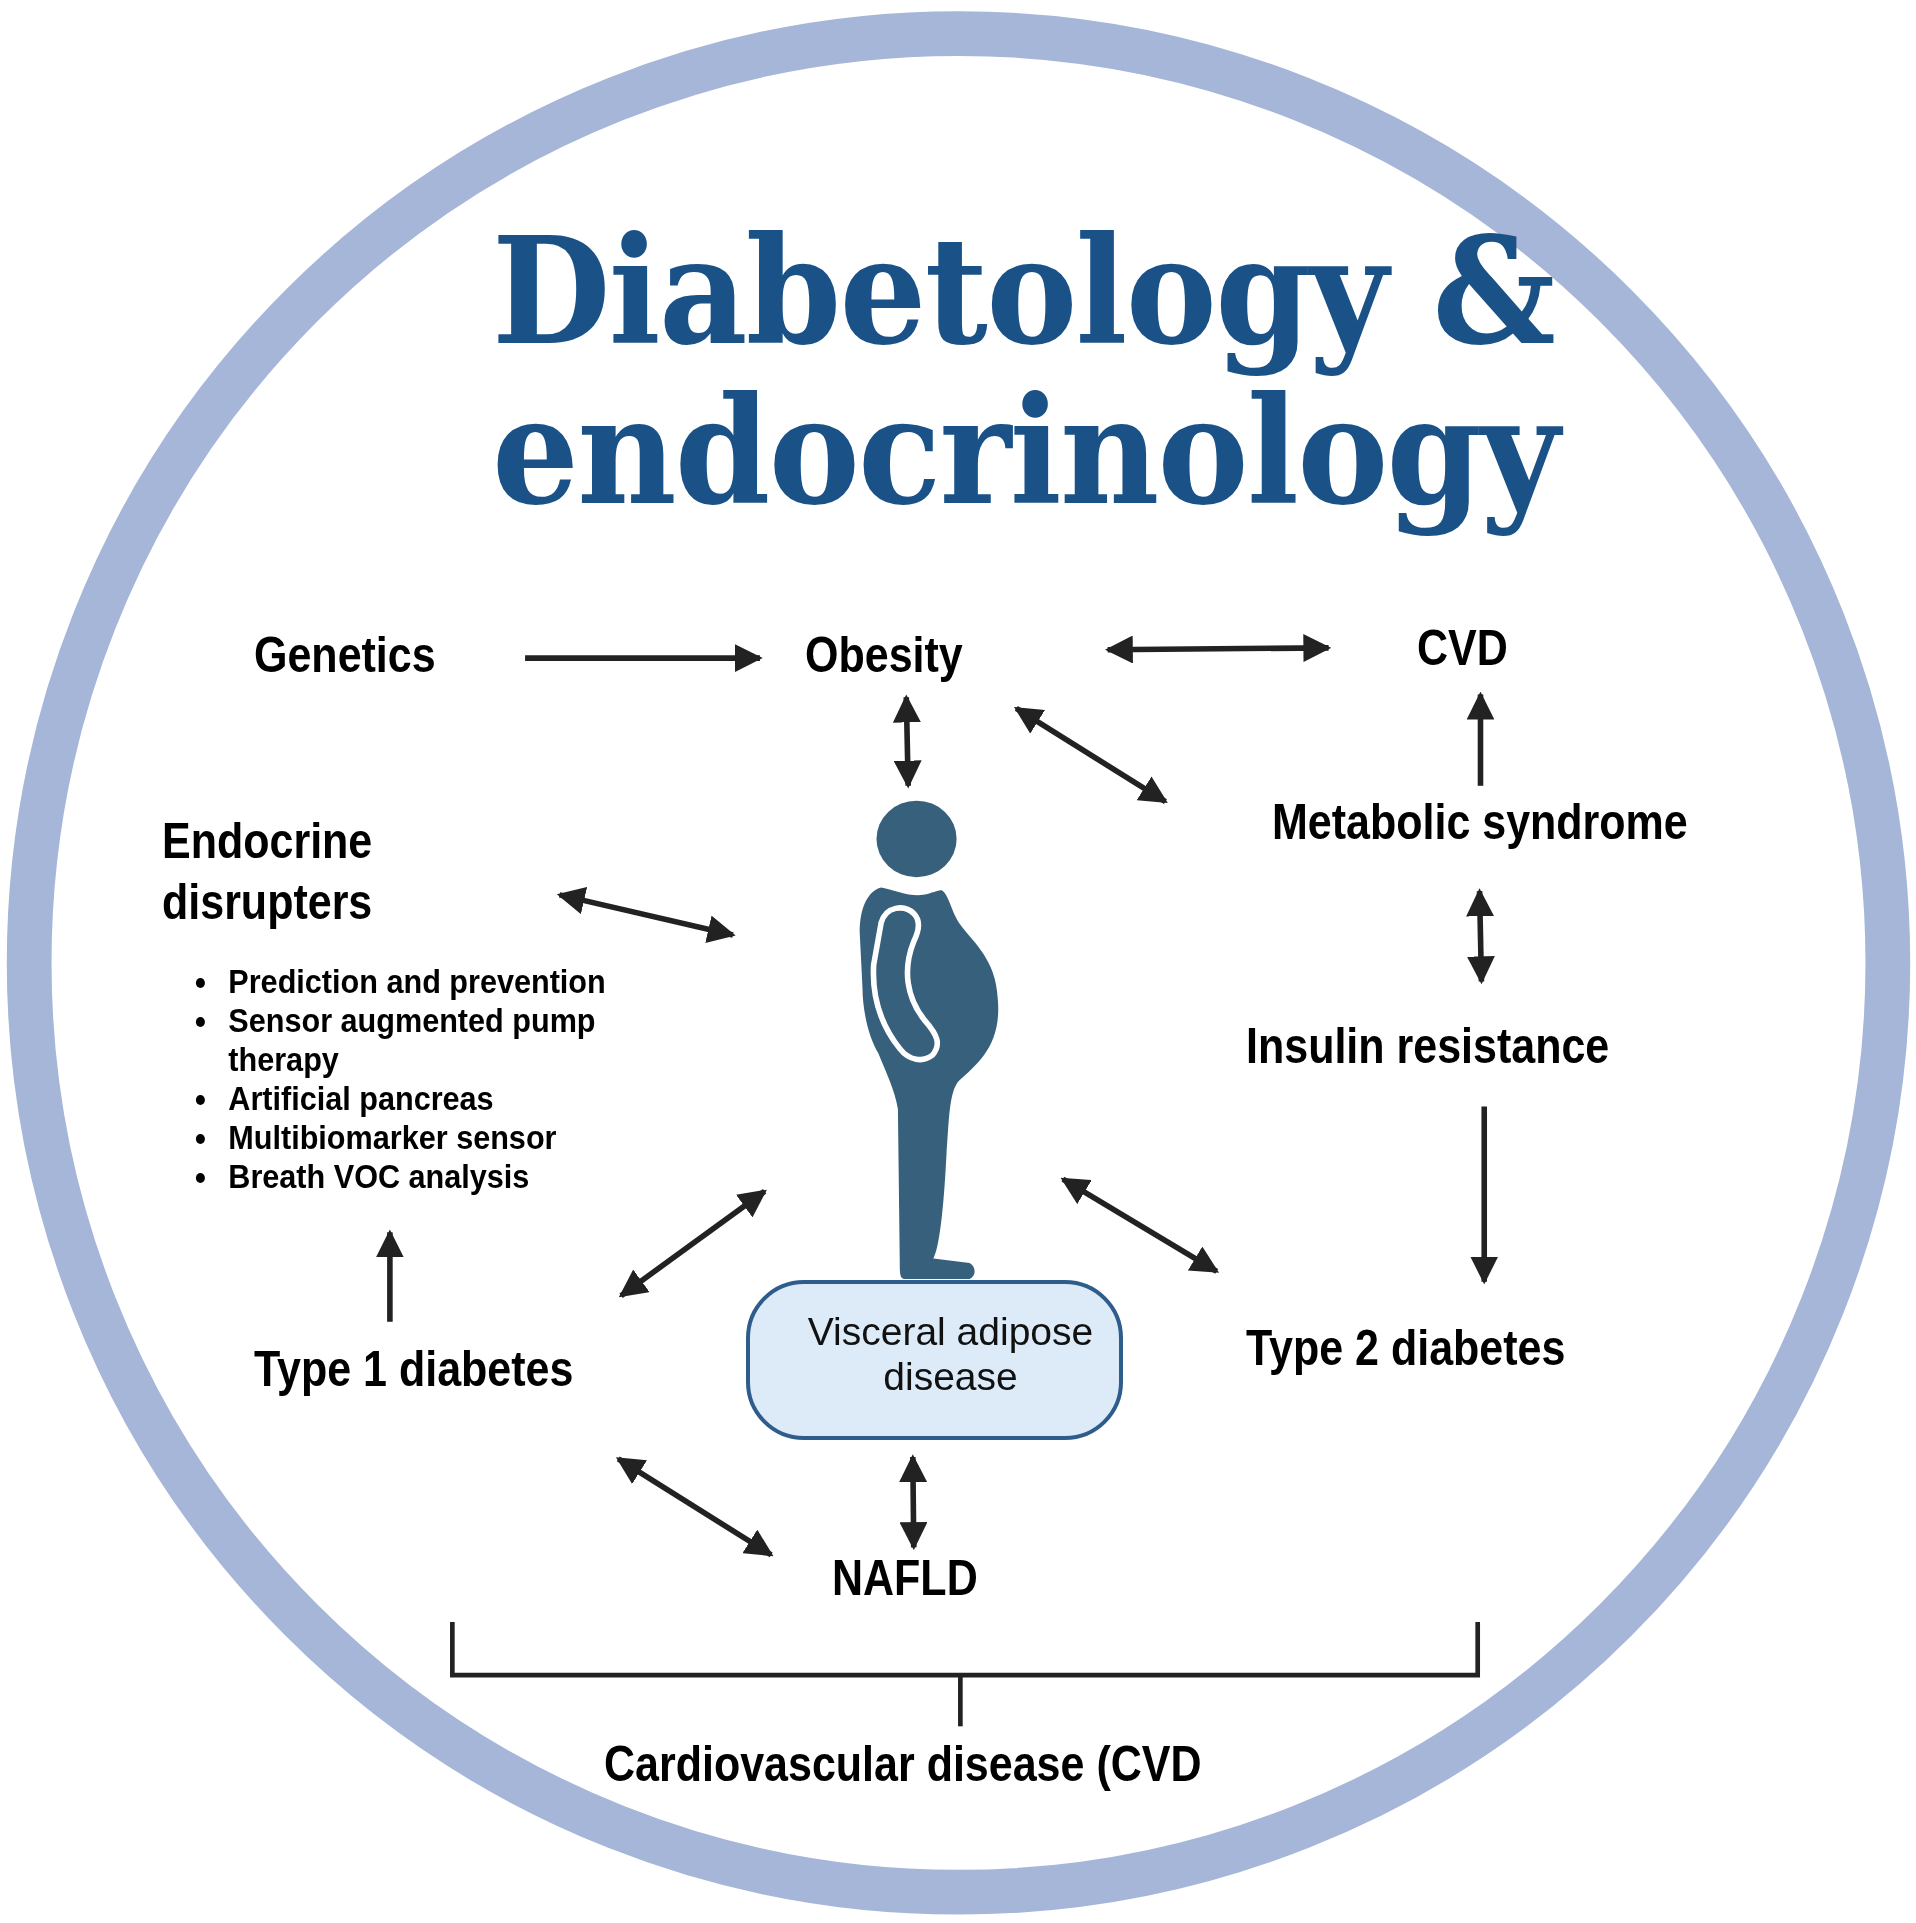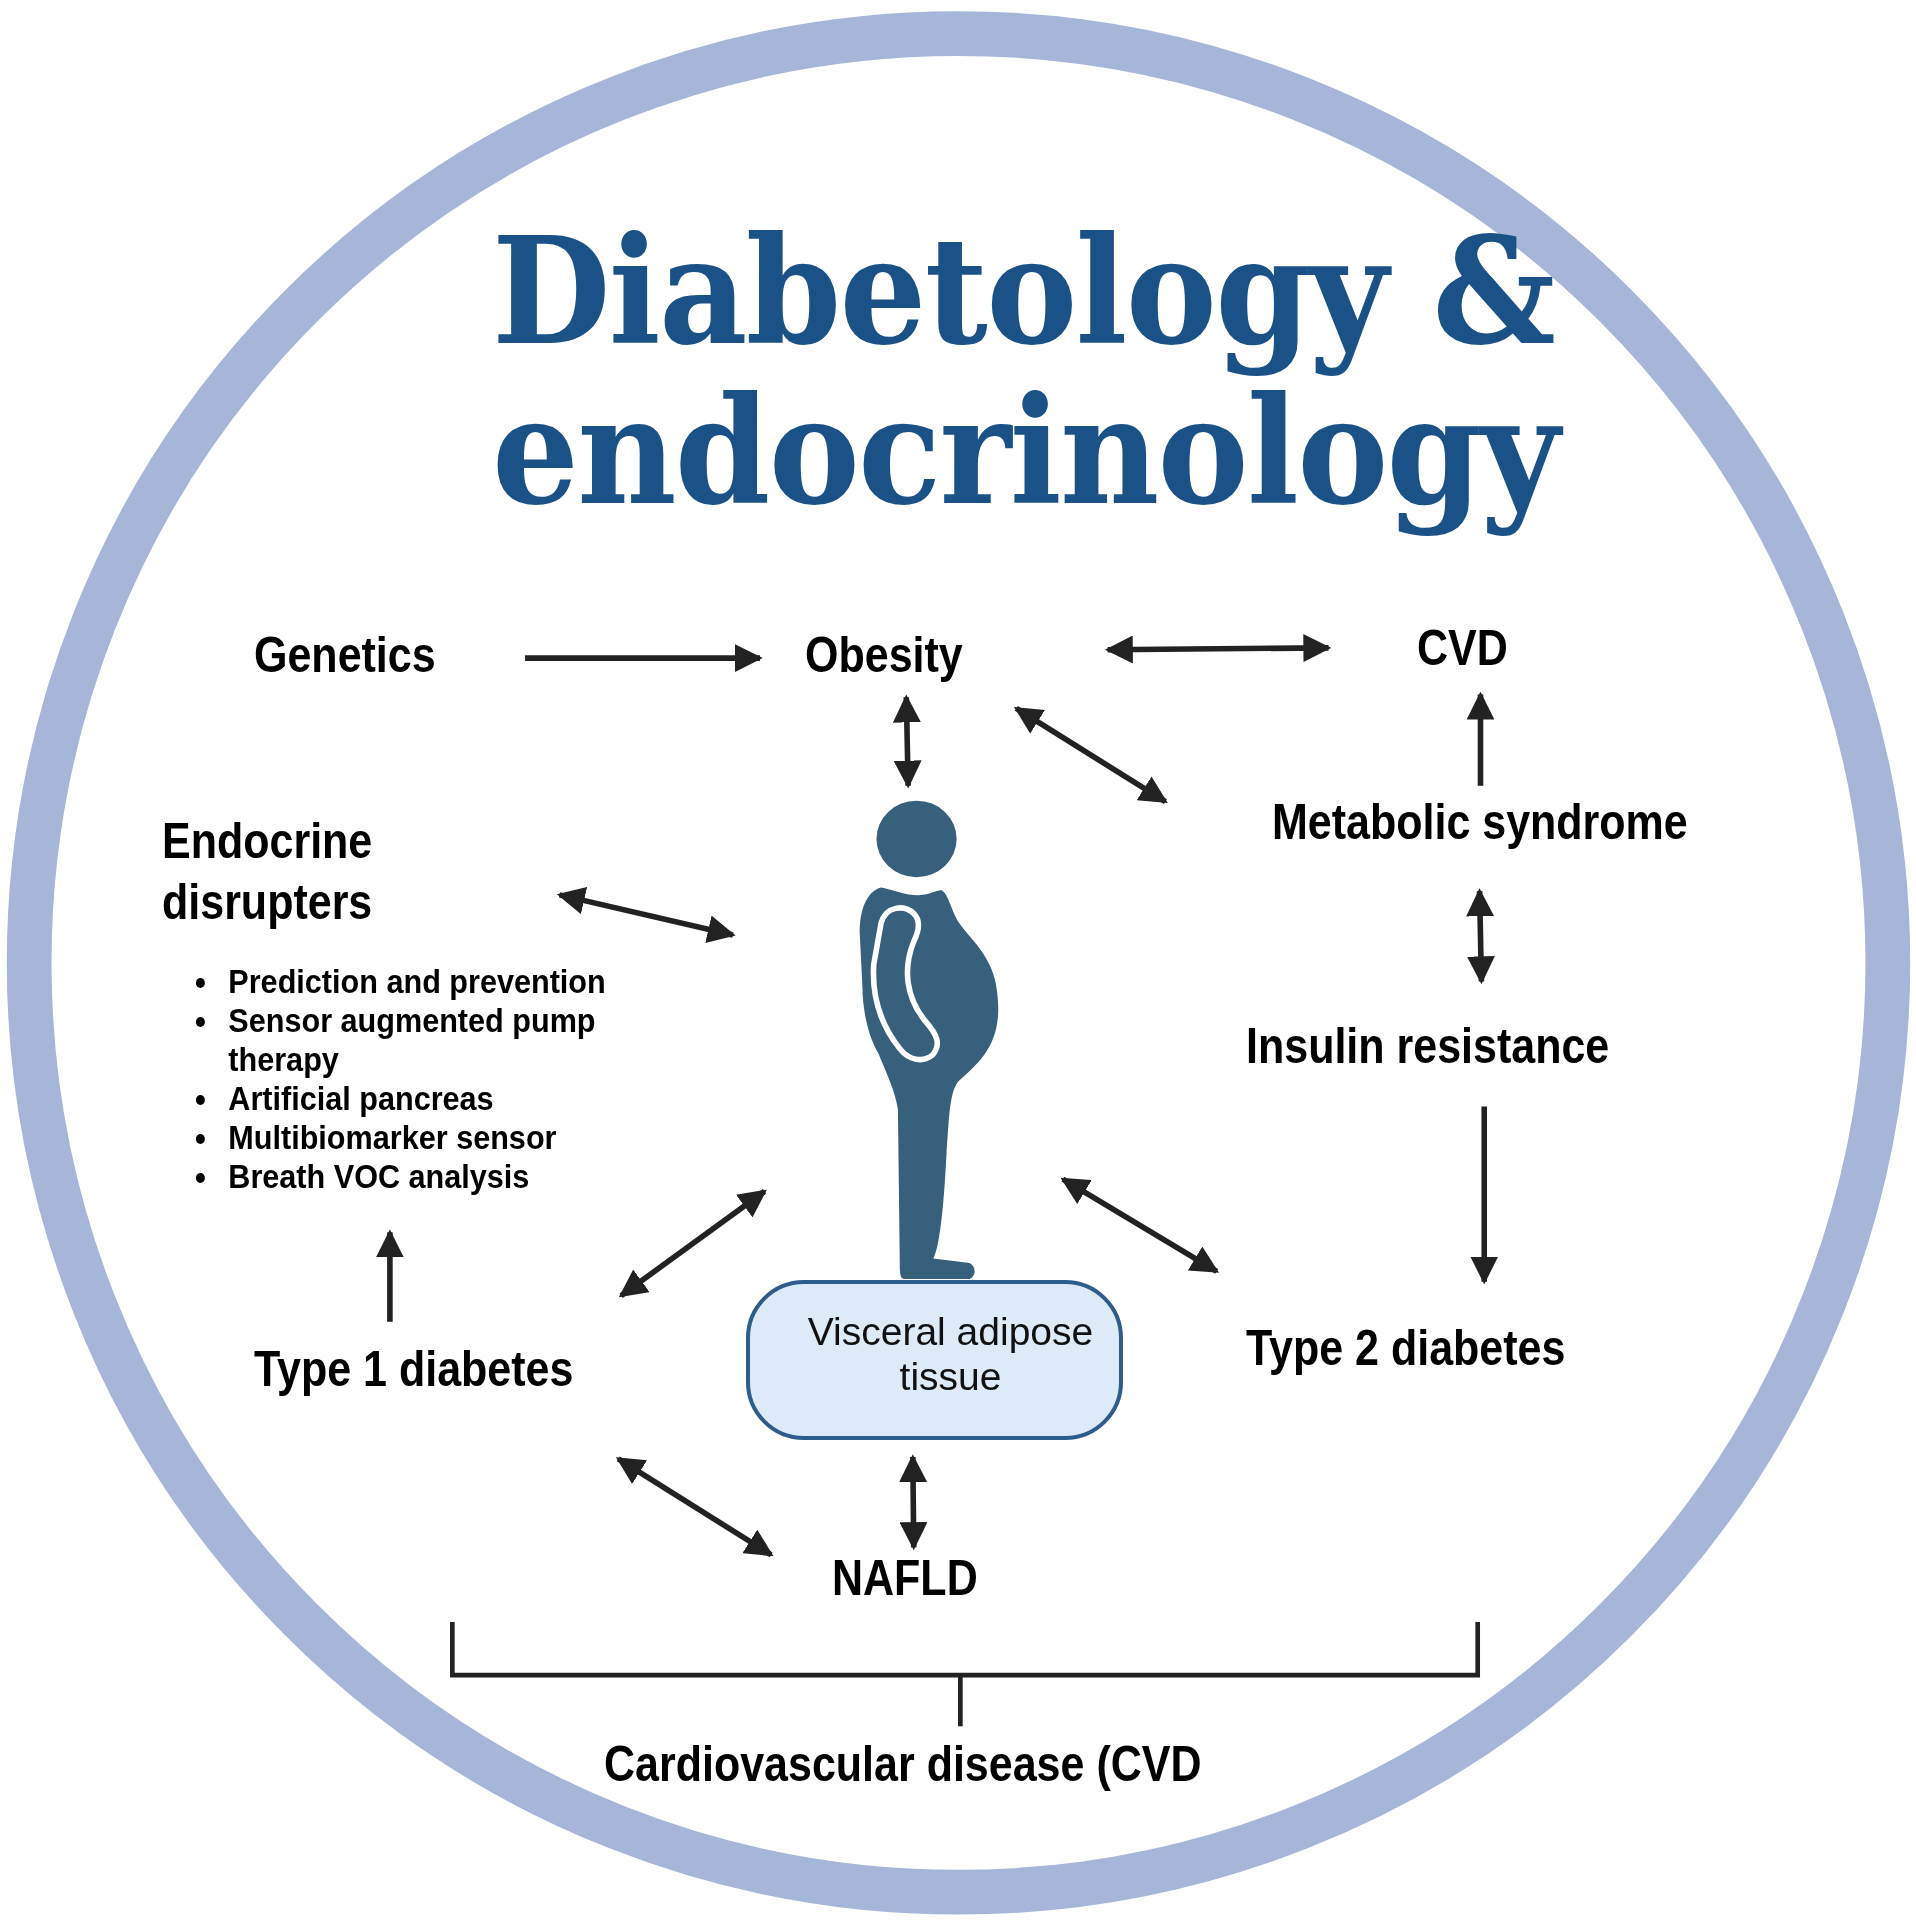--- a/index.html
+++ b/index.html
@@ -144,16 +144,16 @@
     <li>Sensor augmented pump</li>
     <li class="cont" style="list-style:none;">therapy</li>
     <li>Artificial pancreas</li>
     <li>Multibiomarker sensor</li>
     <li>Breath VOC analysis</li>
   </ul>
   <style>.bullets li.cont::before { display: none; }</style>
 
   <div class="vat-box">
     <span>Visceral adipose</span>
-    <span>tissue</span>
+    <span>disease</span>
   </div>
 </div>
 
 
 </body></html>

